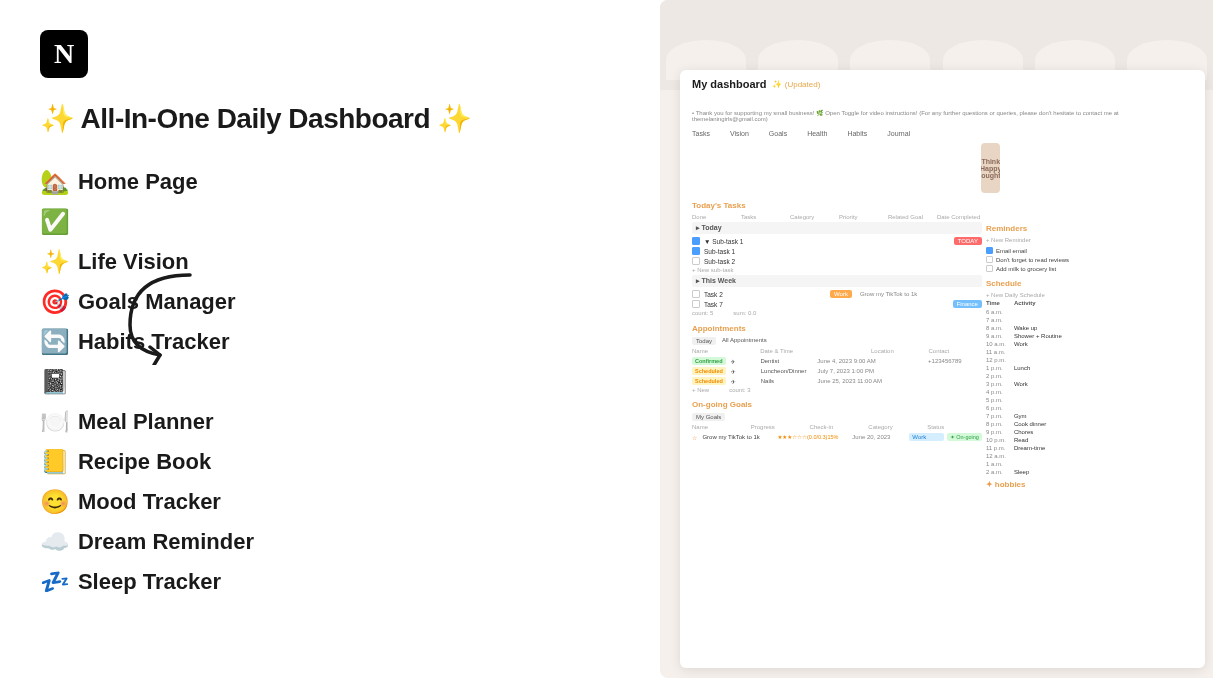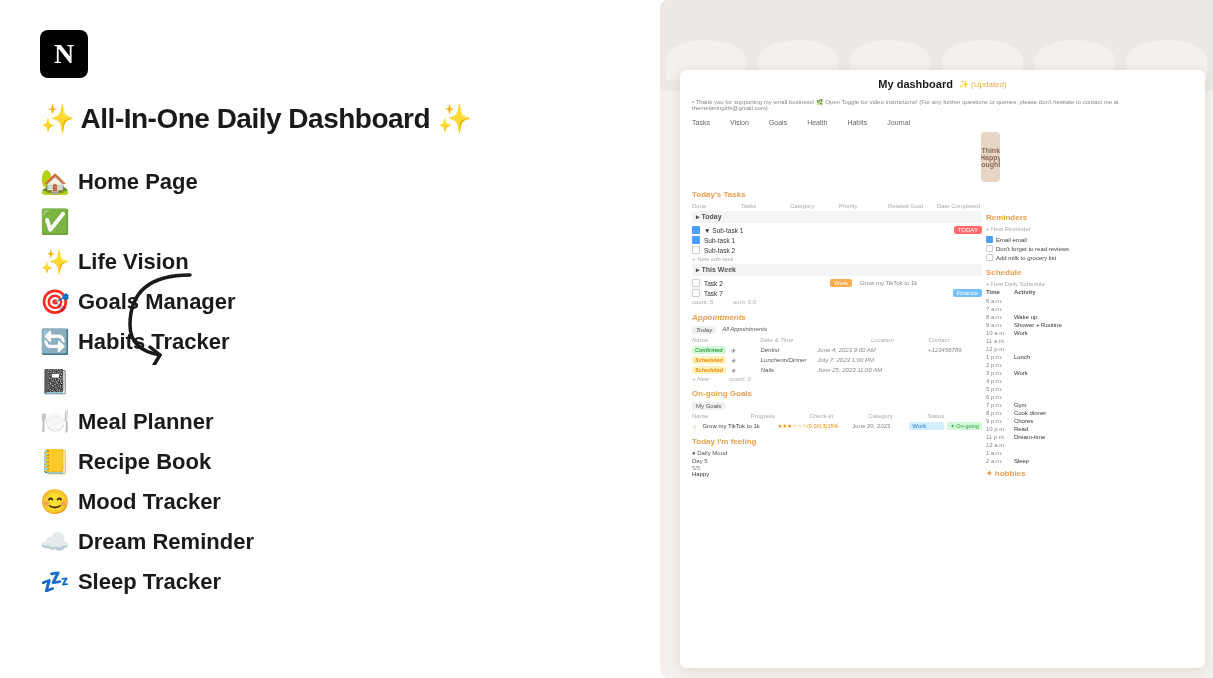--- a/index.html
+++ b/index.html
@@ -157,22 +157,21 @@
     .dashboard-inner {
       padding: 8px 12px;
       overflow: hidden;
       height: 100%;
     }
 
     .dash-title-row {
       display: flex;
       align-items: center;
       gap: 6px;
-      margin-bottom: 8px;
-      justify-content: center;
+      margin-bottom: 19px;
     }
 
     .dash-title {
       font-size: 11px;
       font-weight: 700;
       color: #1a1a1a;
     }
 
     .dash-updated {
       font-size: 8px;
@@ -317,21 +316,20 @@
     }
 
     .col-right {
       flex: 1;
       margin-top: 23px;
     }
 
     
     .appt-section {
       margin-bottom: 6px;
-      font-style: italic;
     }
 
     .appt-row {
       display: flex;
       align-items: center;
       gap: 3px;
       padding: 1px 0;
       font-size: 6px;
     }
 
@@ -672,27 +670,20 @@
             <div class="goal-row">
               <span style="font-size:6px;color:#e8a050;margin-right:2px;">☆</span>
               <span style="font-size:6px;color:#444;flex:2;">Grow my TikTok to 1k</span>
               <span class="goal-progress" style="font-size:5.5px;flex:2;">★★★☆☆☆(0.0/0.3)15%</span>
               <span style="font-size:6px;color:#888;flex:1.5;">June 20, 2023</span>
               <span style="font-size:6px;background:#d4edff;color:#1a7fd4;padding:1px 3px;border-radius:2px;flex:0.8;">Work</span>
               <span class="goal-status-badge">✦ On-going</span>
             </div>
           </div>
 
-          <div class="mood-section">
-            <div class="section-title">Today I'm feeling</div>
-            <div style="font-size:6px;color:#555;margin-bottom:2px;">● Daily Mood</div>
-            <div class="mood-day">Day 5</div>
-            <div style="font-size:6px;color:#888;">5/5</div>
-            <div class="mood-value">Happy</div>
-          </div>
 
         </div>
 
         <div class="col-right">
 
           <div class="reminders-section">
             <div class="section-title">Reminders</div>
             <div class="add-new-btn">New Reminder</div>
             <div class="reminder-item">
               <div class="reminder-checkbox done"></div>

